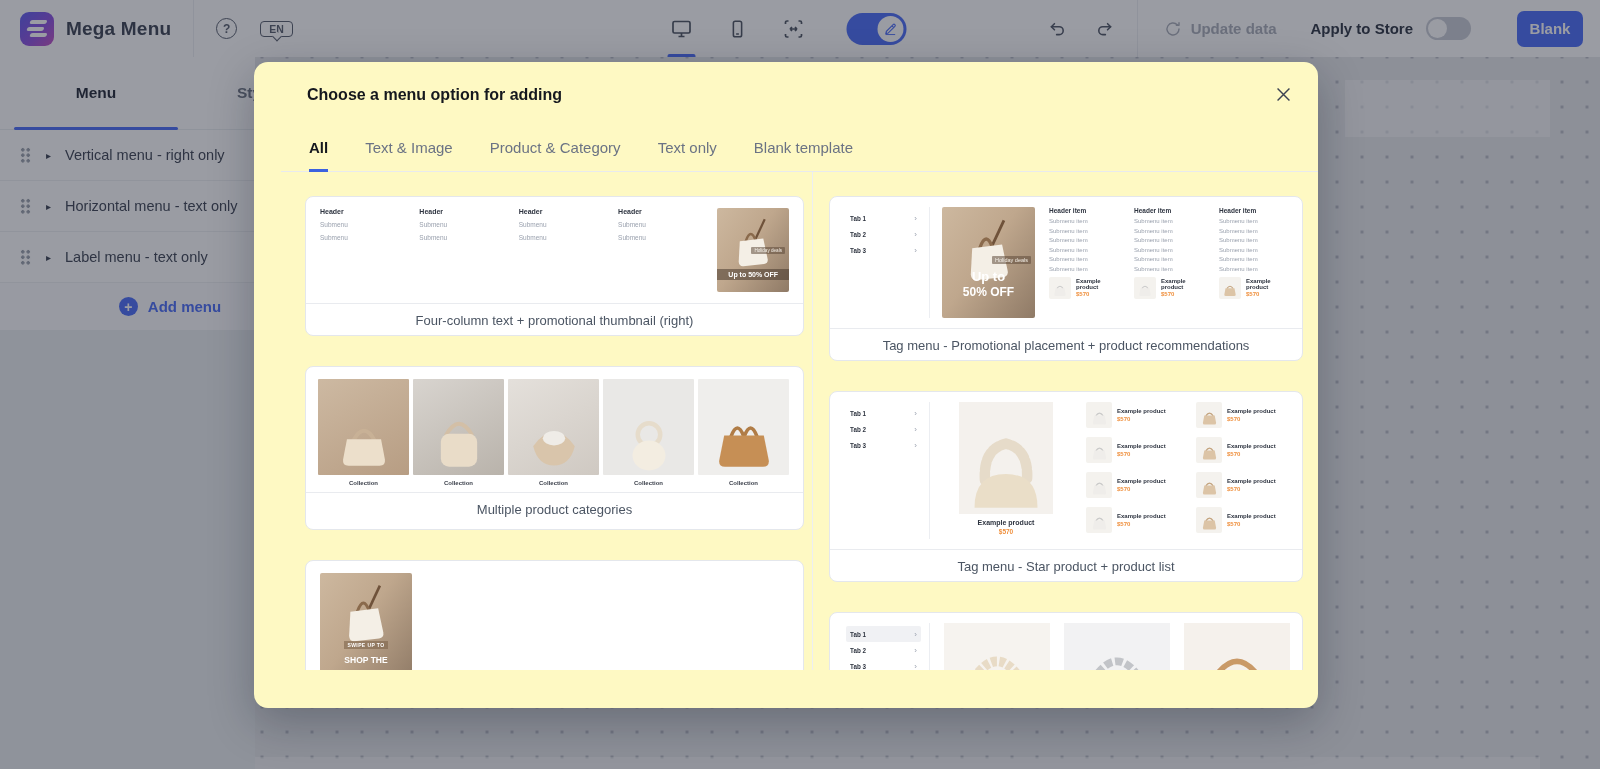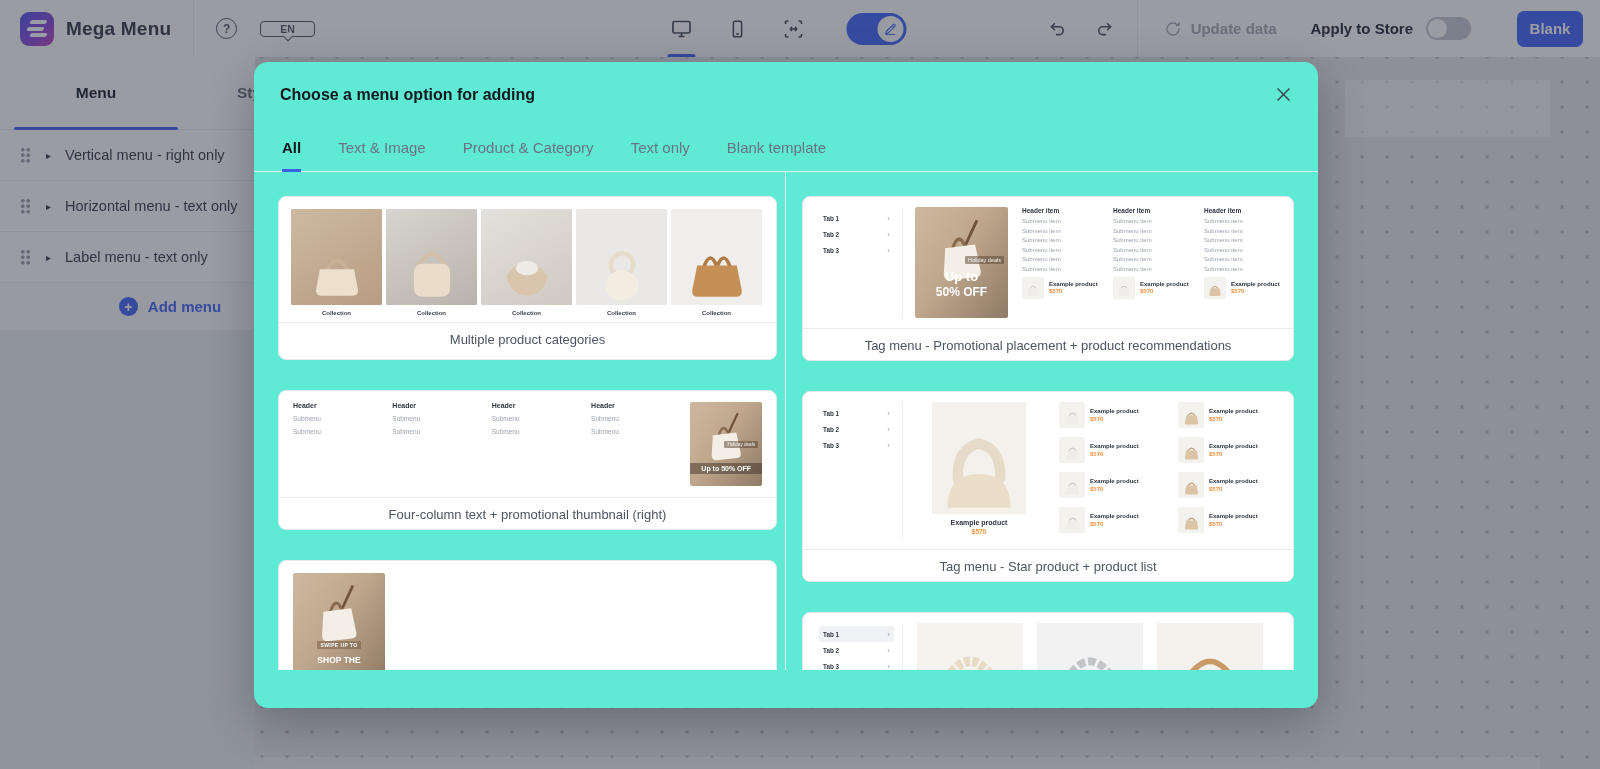--- a/index.html
+++ b/index.html
@@ -14,21 +14,21 @@
           display:flex; flex-direction:column; justify-content:center; gap:3px; padding-left:7px; }
   .lbar { height:3.5px; background:#ffffff; border-radius:2px; transform:skewX(-20deg); }
   .lbar.b1 { width:17px; margin-left:3px; }
   .lbar.b2 { width:17px; margin-left:0; }
   .lbar.b3 { width:17px; margin-left:3px; }
   .app-title { font-size:19px; font-weight:800; color:#3a4150; margin-left:12px; letter-spacing:.2px; }
   .vdiv { width:1px; height:57px; background:#edeef2; margin:0 22px; flex-shrink:0; }
   .hicon { color:#565d6c; display:flex; align-items:center; }
   .help-badge { width:21px; height:21px; border:1.8px solid #565d6c; border-radius:50%;
                 display:flex; align-items:center; justify-content:center; font-size:12px; font-weight:700; color:#565d6c; }
-  .lang-badge { position:relative; border:1.8px solid #565d6c; border-radius:4px; padding:1px 19px;
+  .lang-badge { position:relative; border:1.8px solid #565d6c; border-radius:4px; padding:1px 8px;
                 font-size:10.5px; font-weight:700; color:#565d6c; margin-left:23px; }
   .lang-badge::after { content:""; position:absolute; left:50%; bottom:-4px; width:6px; height:6px;
                 background:#fff; border-right:1.8px solid #565d6c; border-bottom:1.8px solid #565d6c;
                 transform:translateX(-50%) rotate(45deg); }
   .center-group { position:absolute; left:calc(50% - 12px); top:0; height:57px; transform:translateX(-50%);
                 display:flex; align-items:center; gap:33px; }
   .dev-item { height:57px; display:flex; align-items:center; position:relative; color:#4b5360; }
   .dev-item.active::after { content:""; position:absolute; bottom:0; left:50%; transform:translateX(-50%);
                 width:28px; height:3px; background:#4a6cf7; border-radius:2px 2px 0 0; }
   .toggle-edit { width:60px; height:32px; border-radius:16px; background:#4a6cf7; position:relative; margin-left:8px; }
@@ -66,22 +66,22 @@
 
   
   .canvas { position:absolute; left:255px; top:57px; right:0; bottom:0; background-color:#e7e9ec;
             background-image:radial-gradient(circle,#b7bbc4 1.4px,transparent 1.5px);
             background-size:25px 25px; background-position:-5.5px -12.5px; z-index:0; }
   .canvas-panel { position:absolute; left:1090px; top:23px; width:205px; height:57px; background:rgba(255,255,255,.55); }
   .canvas-bottombar { position:absolute; left:0; right:60px; bottom:0; height:12px; background:rgba(255,255,255,.45); }
 
   
   .overlay { position:absolute; inset:0; background:rgba(30,36,52,.45); z-index:5; }
-  .modal { position:absolute; left:254px; top:62px; width:1064px; height:646px; background:#5eead4;
-           border-radius:14px; box-shadow:0 14px 45px rgba(12,18,35,.28); z-index:10; overflow:hidden; }
+  .modal { position:absolute; left:254px; top:62px; width:1064px; height:646px; background:#fef9c3;
+           border-radius:14px; box-shadow:0 14px 45px rgba(12,18,35,.28); z-index:10; overflow:hidden;padding-left:27px; }
   .modal-head { display:flex; justify-content:space-between; align-items:flex-start; padding:24px 26px 0 26px; }
   .modal-title { font-size:16px; font-weight:700; color:#15181e; }
   .modal-close { color:#3c4352; cursor:pointer; }
   .mtabs { display:flex; gap:37px; padding:0 28px; margin-top:32px; border-bottom:1px solid #e8eaee;text-align:center; }
   .mtab { font-size:15px; color:#6b7384; padding-bottom:13px; border-bottom:3px solid transparent; margin-bottom:-1px; cursor:pointer; }
   .mtab.active { color:#15181e; font-weight:700; border-bottom-color:#3b62e0; }
   .mbody { position:relative; display:flex; gap:25px; padding:24px 24px 0 24px; height:498px; overflow:hidden; }
   .mcol { display:flex; flex-direction:column; gap:30px; }
   .mcol.left { width:499px; }
   .mcol.right { width:497px; }
@@ -341,20 +341,53 @@
       <div class="mtab">Product &amp; Category</div>
       <div class="mtab">Text only</div>
       <div class="mtab">Blank template</div>
     </div>
 
     <div class="mbody">
       <div class="col-div"></div>
 
       <div class="mcol left">
 
+        <div class="card" style="height:140px;">
+          <div class="pv-l1">
+            <div class="tcol">
+                <div class="ph">Header</div>
+                <div class="ps">Submenu</div>
+                <div class="ps">Submenu</div>
+              </div>
+            <div class="tcol">
+                <div class="ph">Header</div>
+                <div class="ps">Submenu</div>
+                <div class="ps">Submenu</div>
+              </div>
+            <div class="tcol">
+                <div class="ph">Header</div>
+                <div class="ps">Submenu</div>
+                <div class="ps">Submenu</div>
+              </div>
+            <div class="tcol">
+                <div class="ph">Header</div>
+                <div class="ps">Submenu</div>
+                <div class="ps">Submenu</div>
+              </div>
+            <div class="promo promo-sm">
+              <svg class="bagp" width="46" height="66" viewBox="0 0 60 90">
+                  <use href="#bag-promo"></use>
+                </svg>
+              <div class="promo-badge">Holiday deals</div>
+              <div class="promo-off">Up to 50% OFF</div>
+            </div>
+          </div>
+          <div class="cap">Four-column text + promotional thumbnail (right)</div>
+        </div>
+
         <div class="card" style="height:164px;">
           <div class="pv-l2">
             <div class="ctile">
                 <div class="img bg1">
                   <svg width="62" height="62" viewBox="0 0 40 40">
                     <use href="#bag-dome"></use>
                   </svg>
                 </div>
                 <div class="lbl">Collection</div>
               </div>
@@ -385,53 +418,20 @@
             <div class="ctile">
                 <div class="img bg5">
                   <svg width="66" height="66" viewBox="0 0 40 40">
                     <use href="#bag-tote"></use>
                   </svg>
                 </div>
                 <div class="lbl">Collection</div>
               </div>
           </div>
           <div class="cap">Multiple product categories</div>
-        </div>
-
-        <div class="card" style="height:140px;">
-          <div class="pv-l1">
-            <div class="tcol">
-                <div class="ph">Header</div>
-                <div class="ps">Submenu</div>
-                <div class="ps">Submenu</div>
-              </div>
-            <div class="tcol">
-                <div class="ph">Header</div>
-                <div class="ps">Submenu</div>
-                <div class="ps">Submenu</div>
-              </div>
-            <div class="tcol">
-                <div class="ph">Header</div>
-                <div class="ps">Submenu</div>
-                <div class="ps">Submenu</div>
-              </div>
-            <div class="tcol">
-                <div class="ph">Header</div>
-                <div class="ps">Submenu</div>
-                <div class="ps">Submenu</div>
-              </div>
-            <div class="promo promo-sm">
-              <svg class="bagp" width="46" height="66" viewBox="0 0 60 90">
-                  <use href="#bag-promo"></use>
-                </svg>
-              <div class="promo-badge">Holiday deals</div>
-              <div class="promo-off">Up to 50% OFF</div>
-            </div>
-          </div>
-          <div class="cap">Four-column text + promotional thumbnail (right)</div>
         </div>
 
         <div class="card" style="height:220px;">
           <div class="pv-l3">
             <div class="promo sale-img">
               <svg class="bagp" width="58" height="78" viewBox="0 0 60 90">
                   <use href="#bag-promo"></use>
                 </svg>
               <div class="promo-big sale-l1"><span>SWIPE UP TO</span></div>
               <div class="promo-big sale-l2">SHOP THE</div>

